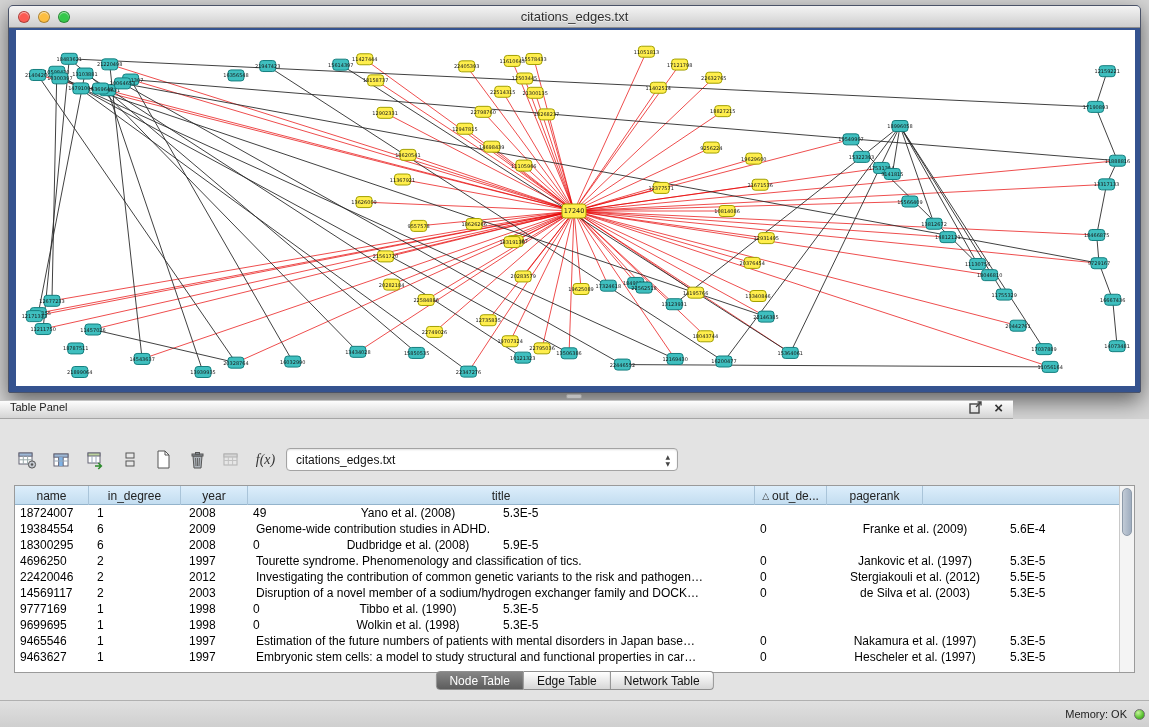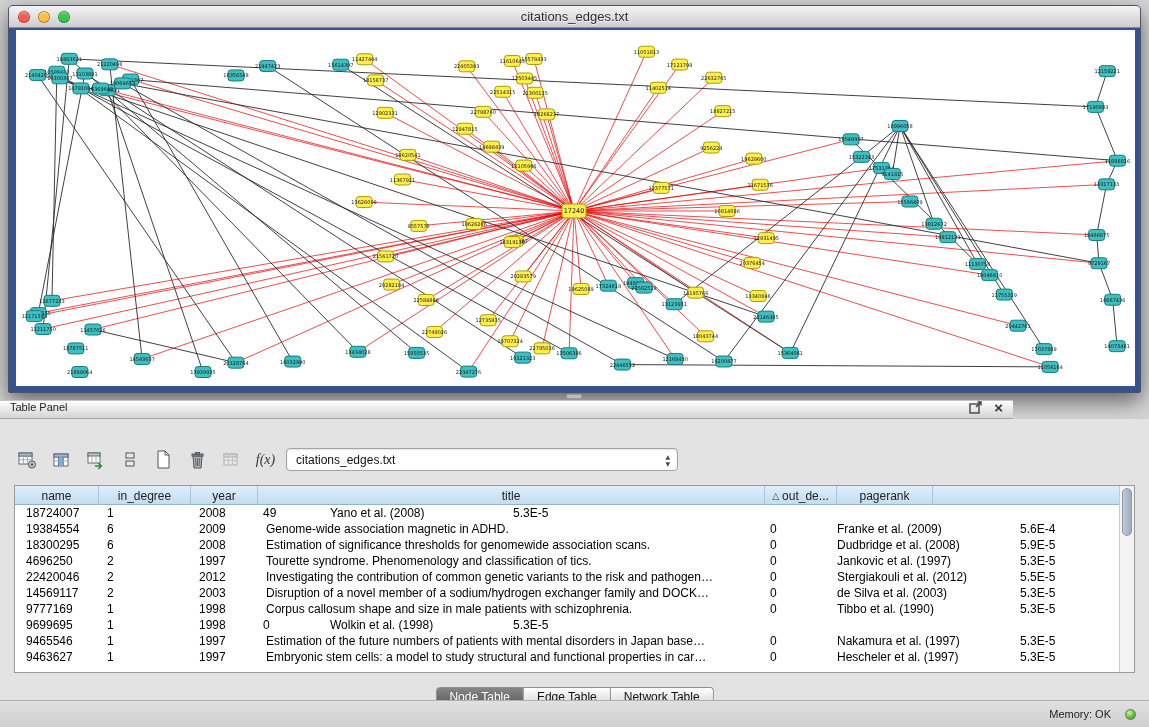--- a/index.html
+++ b/index.html
@@ -52,41 +52,41 @@
   
   .datatable { position:absolute; left:14px; top:66px; width:1121px; height:188px;
     background:#fff; border:1px solid #9a9a9a; }
   .thead { display:flex; height:19px; background:linear-gradient(#ddeefb,#c3ddf0);
     border-bottom:1px solid #93b3cb; }
   .th { display:flex; align-items:center; justify-content:center; font-size:12px; color:#222;
     border-right:1px solid #a9c4d9; height:19px; gap:3px; }
   .sort-tri { font-family:"DejaVu Sans",sans-serif; font-size:9px; color:#333; }
   .tr { display:flex; height:16px; }
   .td { font-size:12px; line-height:16px; color:#000; white-space:nowrap; overflow:hidden; }
-  .c0{width:84px}.c1{width:92px}.c2{width:67px}.c3{width:507px}.c4{width:72px}.c5{width:176px}.c6{width:96px}
-  .td.c0{padding-left:11px}.td.c1{padding-left:8px}.td.c2{padding-left:8px}.td.c3{padding-left:8px}
-  .td.c4{padding-left:5px}.td.c5{text-align:left}.td.c6{padding-left:7px}
+  .c0{width:74px}.c1{width:92px}.c2{width:67px}.c3{width:507px}.c4{width:72px}.c5{width:176px}.c6{width:96px}
+  .td.c0{padding-left:5px}.td.c1{padding-left:8px}.td.c2{padding-left:8px}.td.c3{padding-left:8px}
+  .td.c4{padding-left:5px}.td.c5{text-align:center}.td.c6{padding-left:7px}
   .tbody { height:167px; overflow:hidden; }
   .vscroll { position:absolute; right:0; top:0; width:15px; height:186px; background:#f4f4f4;
     border-left:1px solid #c9c9c9; }
   .vthumb { position:absolute; left:2px; top:2px; width:10px; height:48px; border-radius:5px;
     background:linear-gradient(90deg,#c2cbd6,#9fadbf); border:1px solid #8d9aa9; }
 
   
-  .tabs { position:absolute; left:50%; transform:translateX(-50%); top:268px; display:flex;align-items:center; }
+  .tabs { position:absolute; left:50%; transform:translateX(-50%); top:252px; display:flex;align-items:center; }
   .tab { height:19px; line-height:18px; padding:0 13px; font-size:12px; color:#111;
     background:linear-gradient(#ffffff,#d7d7d7); border:1px solid #8f8f8f; border-left:none; }
   .tab:first-child { border-left:1px solid #8f8f8f; border-radius:4px 0 0 4px; }
   .tab:last-child { border-radius:0 4px 4px 0; }
   .tab.selected { background:linear-gradient(#868686,#5c5c5c); color:#fff; }
 
   
   .statusbar { position:absolute; left:0; top:700px; width:1149px; height:27px;
     background:linear-gradient(#e0e0e0,#cfcfcf); border-top:1px solid #b0b0b0;
-    display:flex; align-items:center; justify-content:flex-end; padding-right:13px; gap:14px; }
+    display:flex; align-items:center; justify-content:flex-end; padding-right:4px; gap:7px; }
   .mem-label { font-size:11px; color:#222; }
   .mem-dot { width:11px; height:11px; border-radius:50%;
     background:radial-gradient(circle at 35% 30%, #c6f59a, #58c12f 60%, #2f8f18); border:1px solid #6f6f6f; }
 </style>
 </head>
 <body>
 
 <div id="net-window">
   <div class="titlebar">
     <div class="traffic">
@@ -776,30 +776,29 @@
           <div class="td c1">1</div>
           <div class="td c2">2008</div>
           <div class="td c4">49</div>
           <div class="td c5">Yano et al. (2008)</div>
           <div class="td c6">5.3E-5</div>
         </div>
         <div class="tr">
           <div class="td c0">19384554</div>
           <div class="td c1">6</div>
           <div class="td c2">2009</div>
-          <div class="td c3">Genome-wide association magnetic in ADHD.</div>
+          <div class="td c3">Genome-wide contribution studies in ADHD.</div>
           <div class="td c4">0</div>
           <div class="td c5">Franke et al. (2009)</div>
           <div class="td c6">5.6E-4</div>
         </div>
         <div class="tr">
           <div class="td c0">18300295</div>
           <div class="td c1">6</div>
           <div class="td c2">2008</div>
-          <div class="td c3">Estimation of significance thresholds for genomewide association scans.</div>
           <div class="td c4">0</div>
           <div class="td c5">Dudbridge et al. (2008)</div>
           <div class="td c6">5.9E-5</div>
         </div>
         <div class="tr">
           <div class="td c0">4696250</div>
           <div class="td c1">2</div>
           <div class="td c2">1997</div>
           <div class="td c3">Tourette syndrome. Phenomenology and classification of tics.</div>
           <div class="td c4">0</div>
@@ -821,21 +820,20 @@
           <div class="td c2">2003</div>
           <div class="td c3">Disruption of a novel member of a sodium/hydrogen exchanger family and DOCK…</div>
           <div class="td c4">0</div>
           <div class="td c5">de Silva et al. (2003)</div>
           <div class="td c6">5.3E-5</div>
         </div>
         <div class="tr">
           <div class="td c0">9777169</div>
           <div class="td c1">1</div>
           <div class="td c2">1998</div>
-          <div class="td c3">Corpus callosum shape and size in male patients with schizophrenia.</div>
           <div class="td c4">0</div>
           <div class="td c5">Tibbo et al. (1990)</div>
           <div class="td c6">5.3E-5</div>
         </div>
         <div class="tr">
           <div class="td c0">9699695</div>
           <div class="td c1">1</div>
           <div class="td c2">1998</div>
           <div class="td c4">0</div>
           <div class="td c5">Wolkin et al. (1998)</div>

